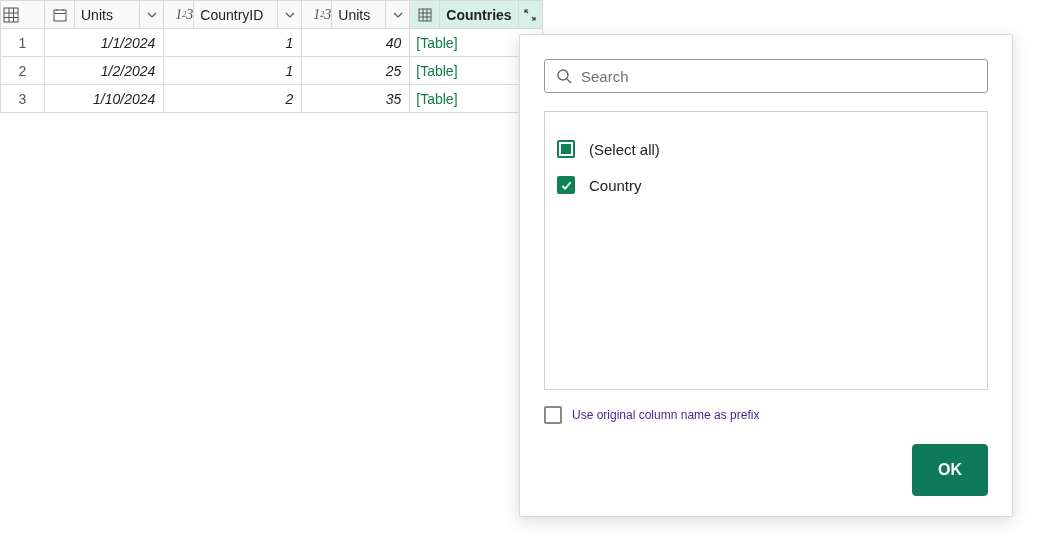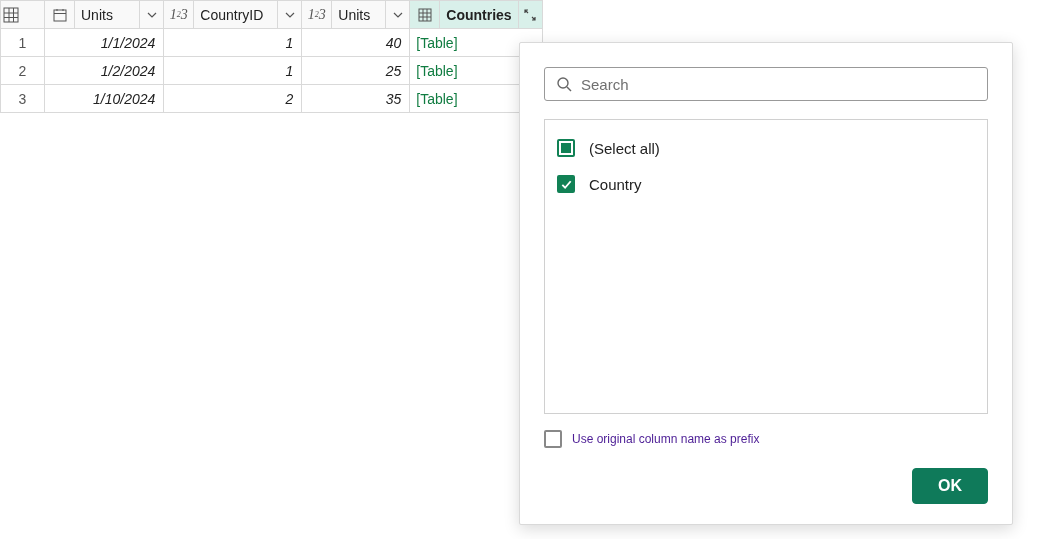--- a/index.html
+++ b/index.html
@@ -35,42 +35,42 @@
   .col-hdr { padding: 0; }
   .col-hdr-inner {
     display: flex; align-items: center; height: 100%;
   }
   .type-cell {
     display: inline-flex; align-items: center; justify-content: center;
     width: 30px; height: 100%;
     border-right: 1px solid #d9d9d9;
     color: #555;
   }
-  .type-cell.number { font-style: italic; font-family: Georgia, serif; }
+  .type-cell.number { font-style: italic; font-family: Georgia, serif; justify-content: flex-end; }
   .col-name { flex: 1; padding: 0 6px; text-align: left; }
   .filter-cell {
     display: inline-flex; align-items: center; justify-content: center;
     width: 24px; height: 100%;
     border-left: 1px solid #d9d9d9;
     color: #555;
   }
   .col-date { width: 116px; }
   .col-countryid { width: 138px; }
   .col-units { width: 108px; }
   .col-countries { width: 132px; }
   .col-countries-hdr { background: #d9f0ea !important; }
 
   .cell-date { font-style: italic; text-align: right; padding-right: 8px; padding-left: 48px; }
   .cell-num  { font-style: italic; text-align: right; padding-right: 8px; }
   .cell-table { color: #107c41; padding-left: 6px; }
 
   
   .popup {
     position: absolute;
-    top: 42px; left: 519px;
+    top: 34px; left: 519px;
     width: 494px;
     height: 483px;
     background: #fff;
     border: 1px solid #d9d9d9;
     box-shadow: 0 4px 16px rgba(0,0,0,0.15);
     border-radius: 2px;
     display: flex; flex-direction: column;
     padding: 24px 24px 20px 24px;
   }
   .search-wrap {
@@ -90,21 +90,21 @@
   }
   .search-input::placeholder { color: #707070; }
 
   .col-list {
     border: 1px solid #d0d0d0;
     flex: 1;
     overflow: auto;
     padding: 10px 12px;
   }
   .col-item {
-    display: flex; align-items: center;
+    display: flex; align-items: flex-end;
     height: 36px;
     font-size: 15px;
   }
   .col-item .lbl { margin-left: 14px; }
   .cb {
     width: 18px; height: 18px;
     border: 2px solid #118155;
     border-radius: 2px;
     display: inline-flex; align-items: center; justify-content: center;
     background: #fff;
@@ -121,21 +121,21 @@
     margin-top: 16px; font-size: 12px; color: #4c1d95;
   }
   .prefix-row .cb { border-color: #888; }
   .prefix-row .lbl { margin-left: 10px; }
 
   .btn-row {
     display: flex; justify-content: flex-end; gap: 14px;
     margin-top: 20px;
   }
   .btn {
-    min-width: 96px; height: 36px;
+    min-width: 96px; height: 52px;
     border-radius: 4px;
     font-size: 16px;
     display: inline-flex; align-items: center; justify-content: center;
     cursor: pointer;
   }
   .btn-primary { background: #0f7a5a; color: #fff; border: 1px solid #0f7a5a; font-weight: 600; min-width: 76px; }
   .btn-secondary { background: #fff; color: #222; border: 1px solid #bbb; }
 
   svg { display: block; }
 </style>

